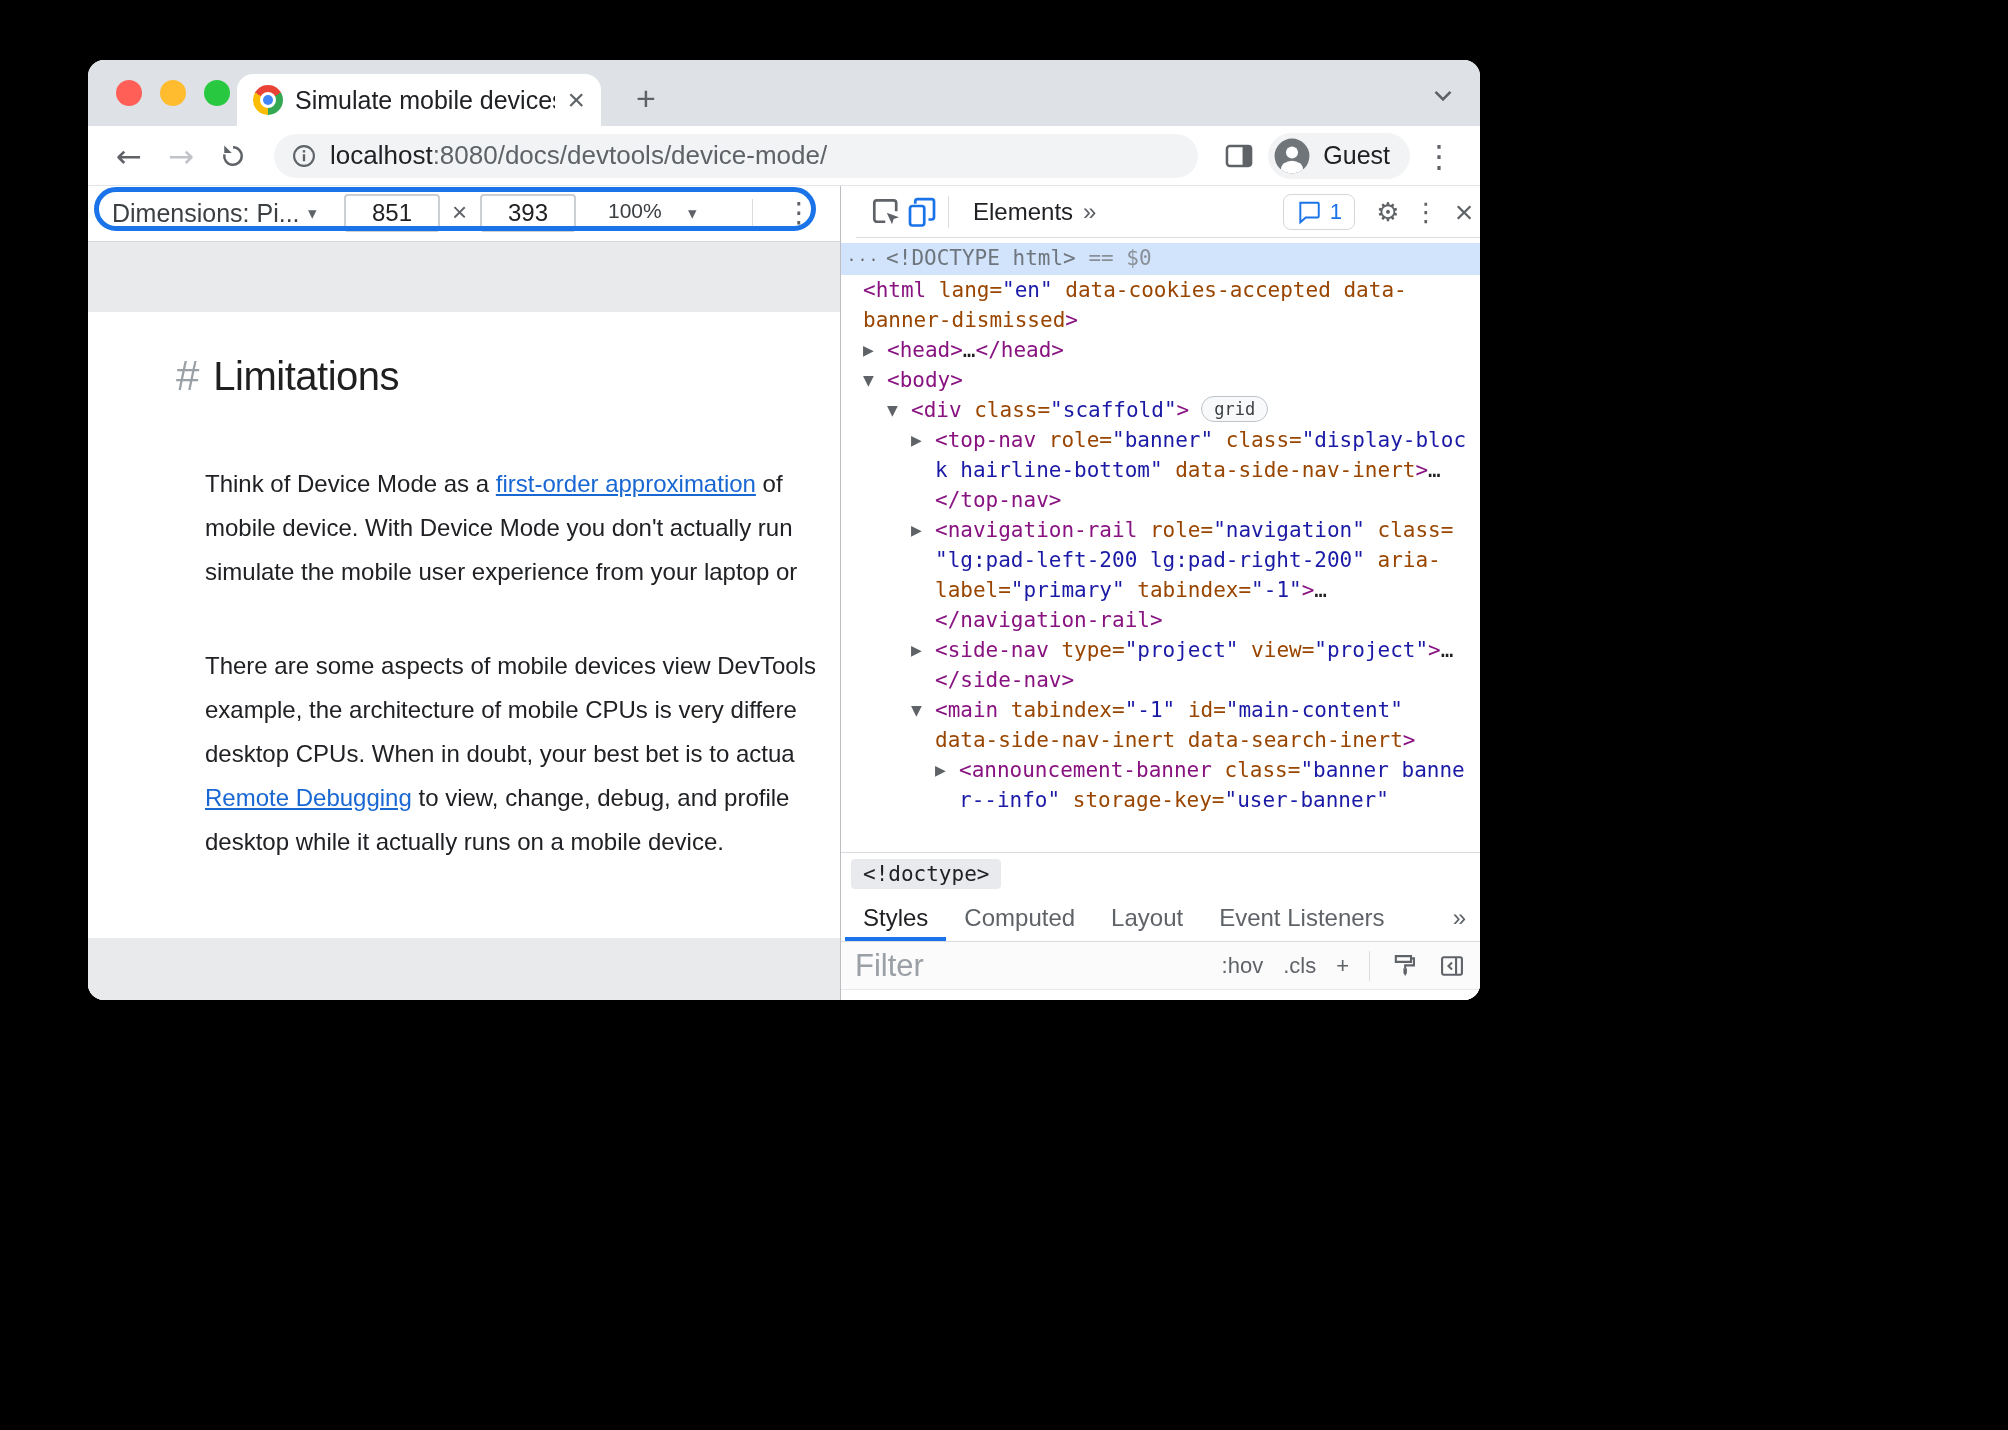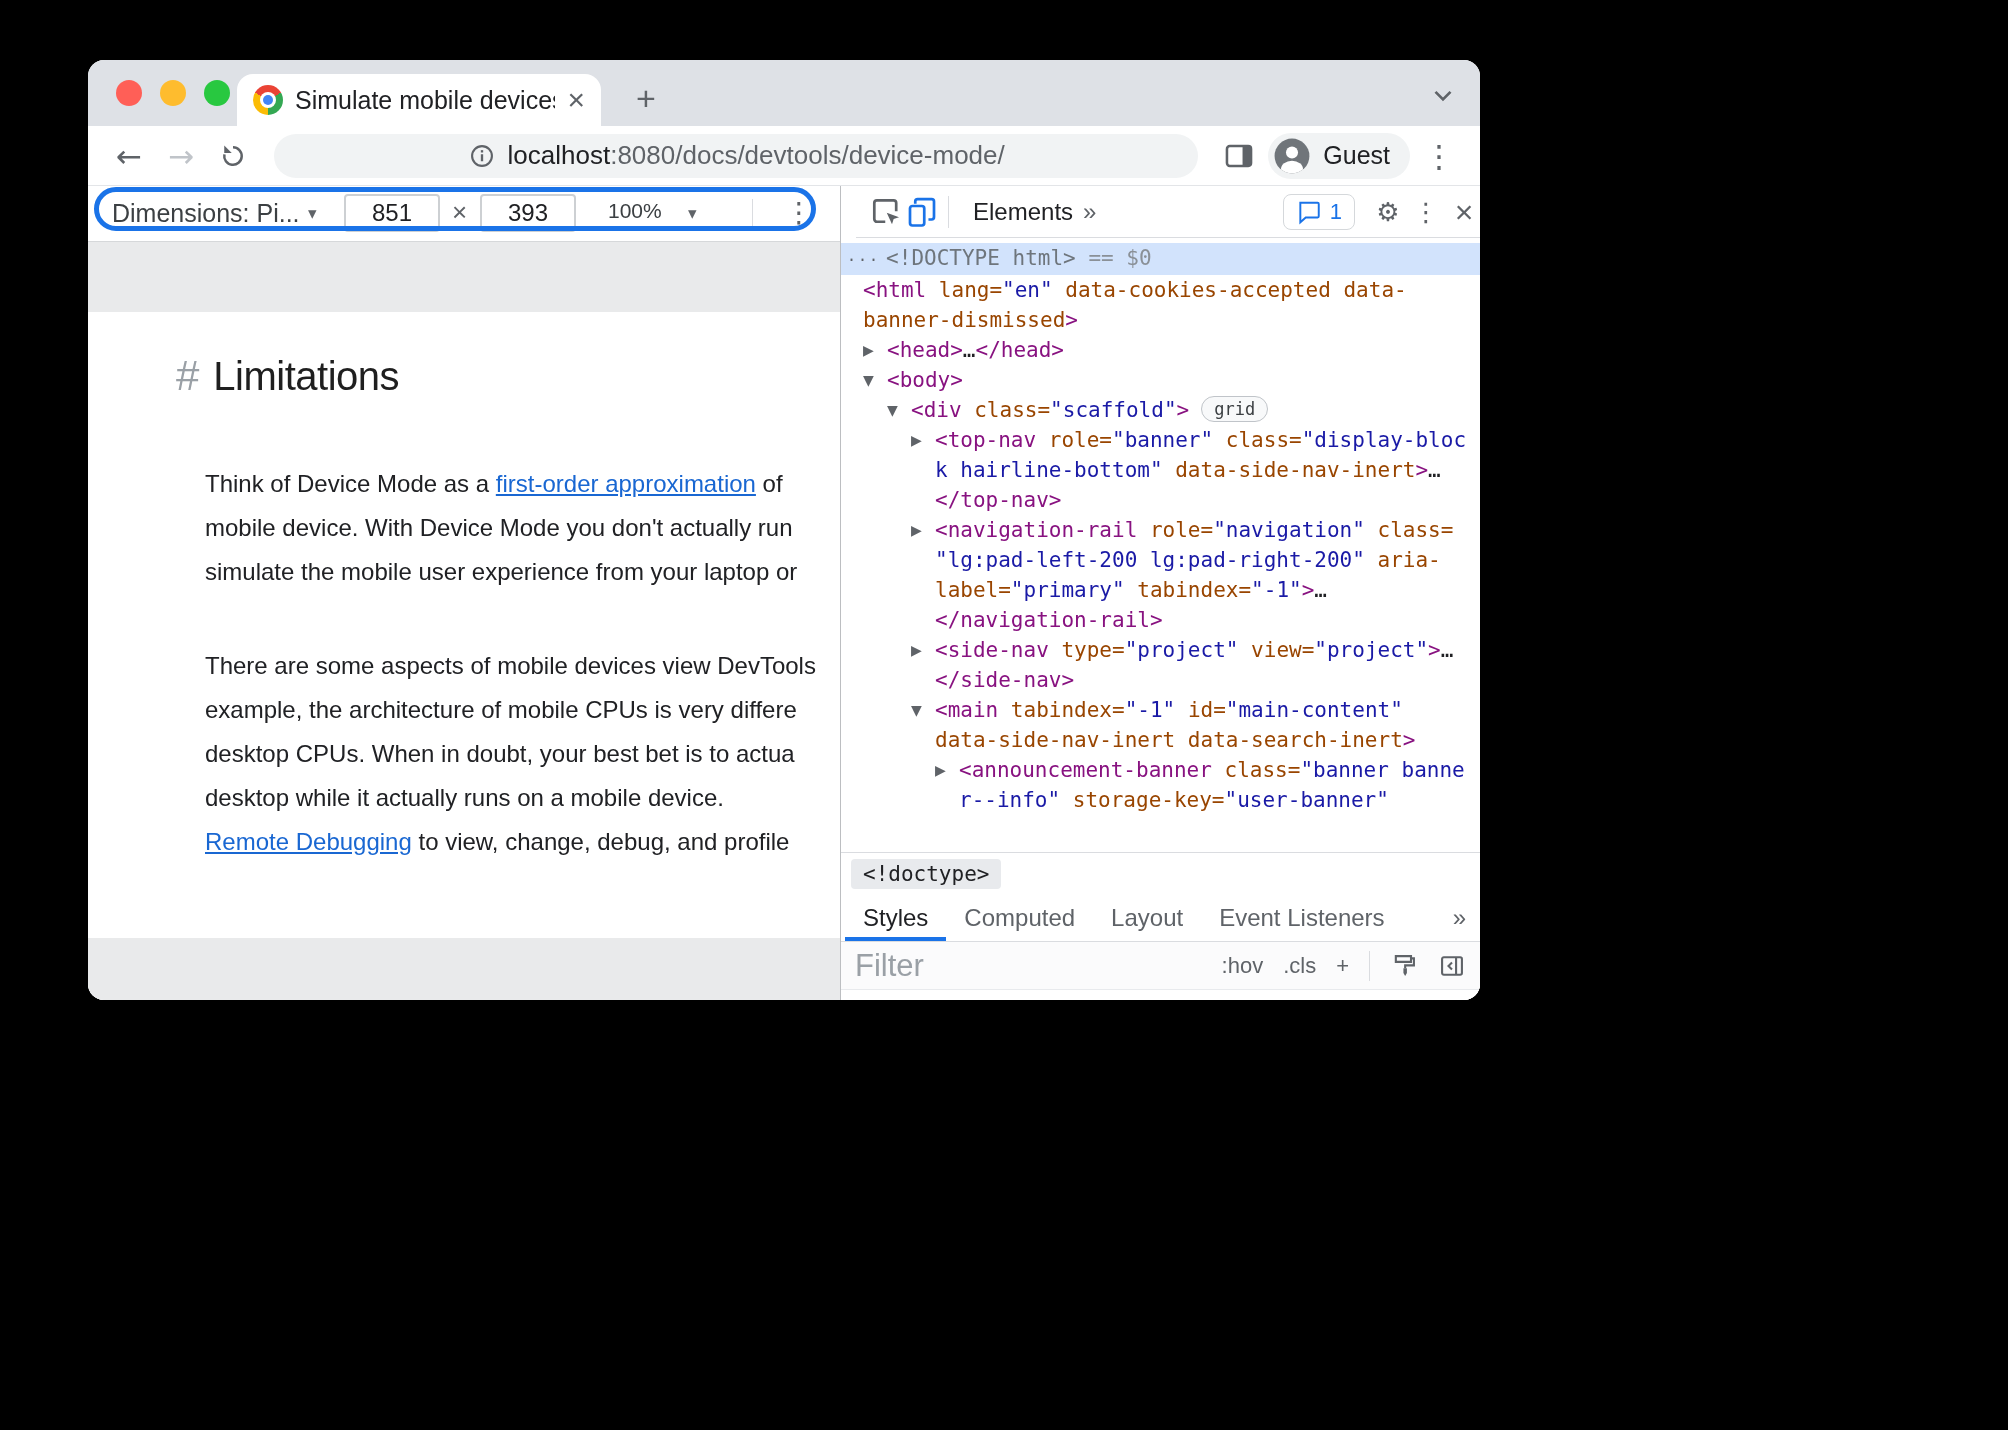--- a/index.html
+++ b/index.html
@@ -26,21 +26,21 @@
             justify-content:center; font-size:34px; color:#5f6368; }
   .strip-chevron { position:absolute; right:22px; top:20px; }
 
   
   .navbar { position:relative; height:60px; background:#fff; display:flex; align-items:center;
             padding:0 18px; gap:6px; border-bottom:1px solid #e3e5e8; }
   .nav-icon { width:46px; height:46px; display:flex; align-items:center; justify-content:center;
               font-size:31px; color:#5f6368; border-radius:50%; font-family:"DejaVu Sans",sans-serif; flex:0 0 auto;}
   .nav-icon.disabled { color:#c0c4c9; }
   .urlbar { flex:1; min-width:0; height:44px; background:#f1f3f4; border-radius:22px; display:flex;
-            align-items:center; padding:0 16px; gap:12px; margin:0 12px;justify-content:center; }
+            align-items:center; padding:0 16px; gap:12px; margin:0 12px; }
   .url-text { font-size:26px; white-space:nowrap; overflow:hidden; }
   .url-host { color:#202124; } .url-rest { color:#5f6368; }
   .profile { display:flex; align-items:center; gap:12px; background:#f1f3f4; border-radius:24px;
              height:46px; padding:0 20px 0 5px; flex:0 0 auto; }
   .guest-label { font-size:25px; color:#202124; }
 
   
   .content { position:relative; height:814px; background:#fff; }
 
   .left-region { position:absolute; left:0; top:0; width:752px; height:814px; background:#e9eaeb; }
@@ -223,22 +223,22 @@
           </div>
           <div class="para para1">
               <div class="text-line"><span>Think of Device Mode as a </span><span class="page-link">first-order approximation</span><span> of</span></div>
               <div class="text-line"><span>mobile device. With Device Mode you don't actually run</span></div>
               <div class="text-line"><span>simulate the mobile user experience from your laptop or</span></div>
             </div>
           <div class="para para2">
               <div class="text-line"><span>There are some aspects of mobile devices view DevTools</span></div>
               <div class="text-line"><span>example, the architecture of mobile CPUs is very differe</span></div>
               <div class="text-line"><span>desktop CPUs. When in doubt, your best bet is to actua</span></div>
+              <div class="text-line"><span class="page-link">Remote Debugging</span><span> to view, change, debug, and profile</span></div>
               <div class="text-line"><span>desktop while it actually runs on a mobile device.</span></div>
-              <div class="text-line"><span class="page-link">Remote Debugging</span><span> to view, change, debug, and profile</span></div>
             </div>
         </div>
       </div>
 
       <div class="devtools">
         <div class="dt-toolbar">
           <span class="icon-btn">
             <svg width="36" height="36" viewBox="0 0 24 24">
                 <path d="M11.5 18.5H6A1.8 1.8 0 0 1 4.2 16.7V6A1.8 1.8 0 0 1 6 4.2h11A1.8 1.8 0 0 1 18.8 6v5.5" fill="none" stroke="#5f6368" stroke-width="1.8"></path>
                 <path d="M12.5 12.5l8.2 3-3.6 1.1-1.1 3.6z" fill="#5f6368"></path>

